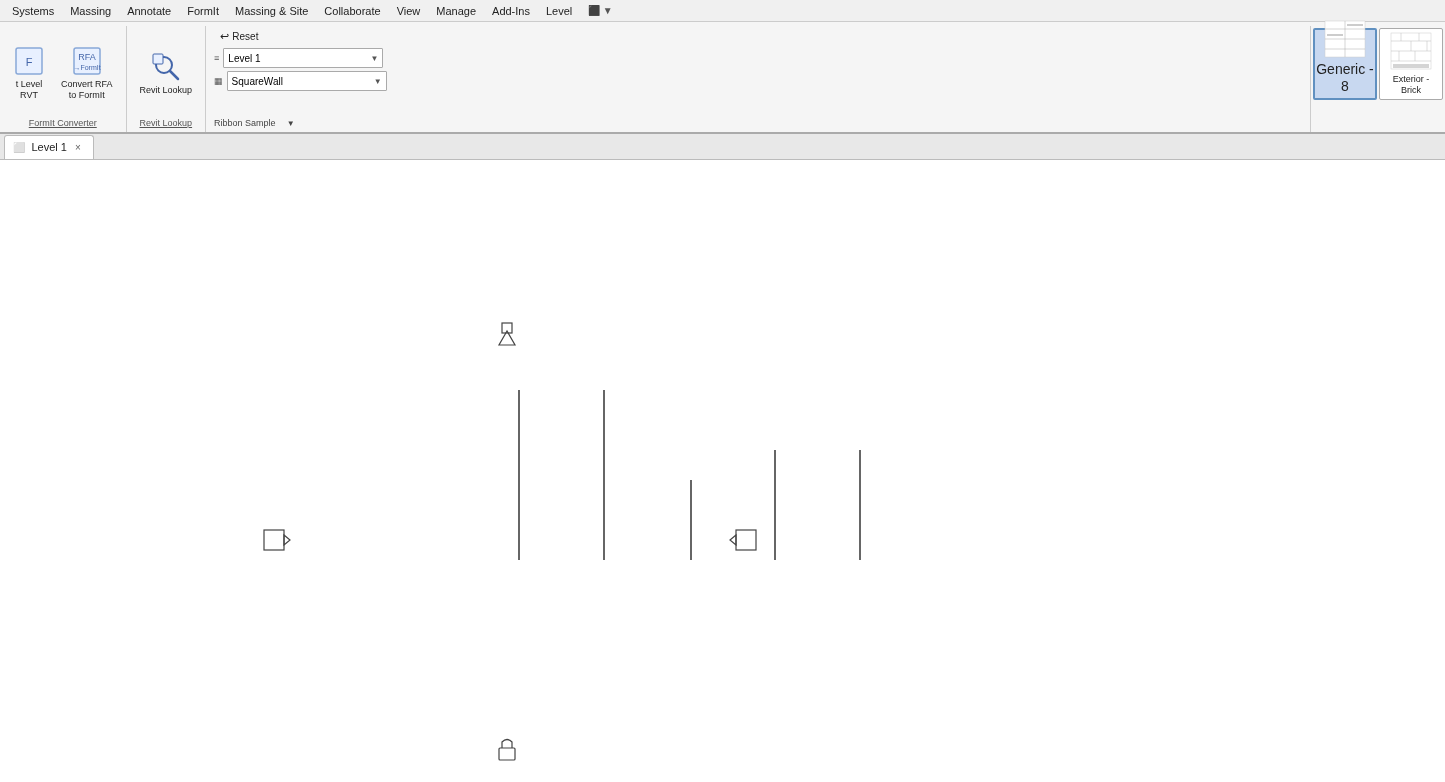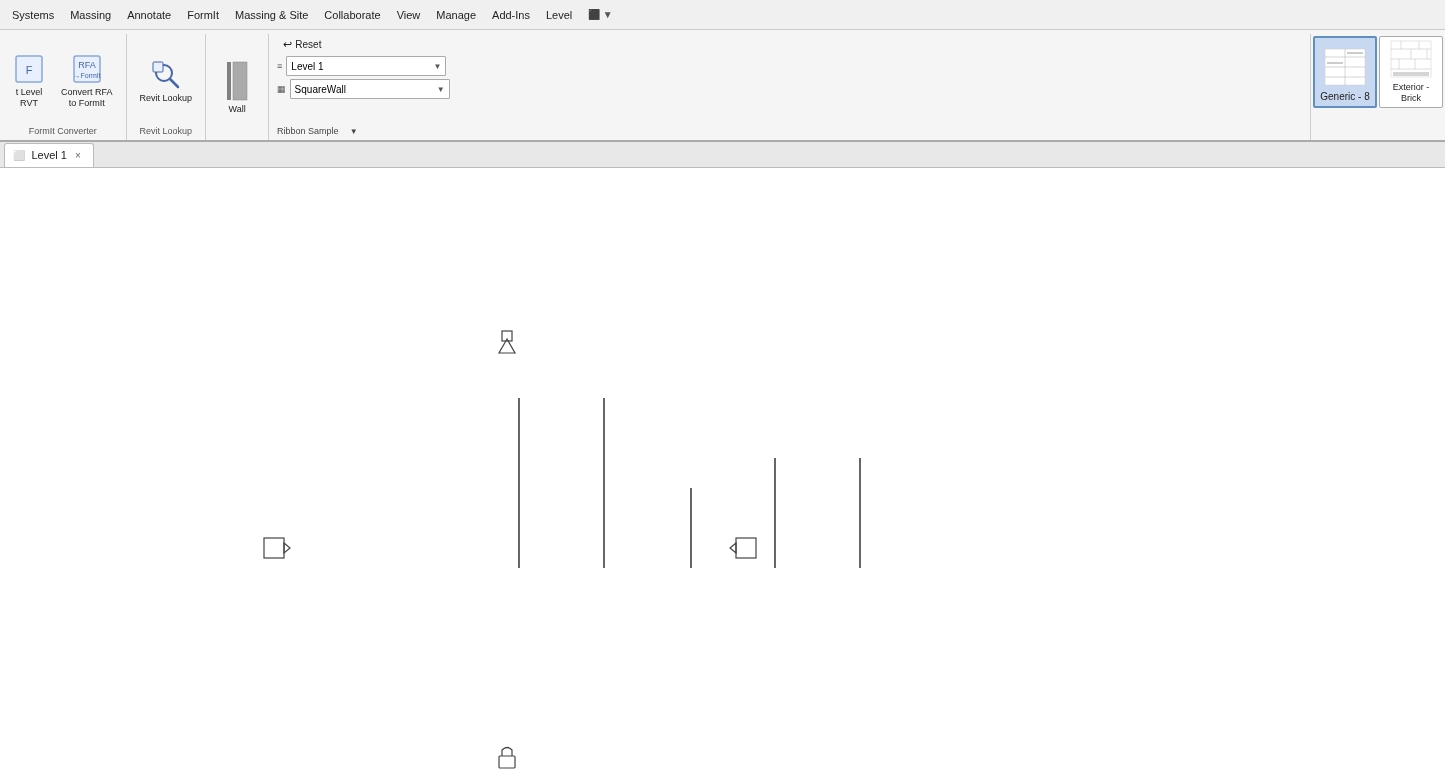--- a/index.html
+++ b/index.html
@@ -5,21 +5,21 @@
     * { margin: 0; padding: 0; box-sizing: border-box; }
     body { font-family: 'Segoe UI', Arial, sans-serif; font-size: 11px; background: #f0f0f0; width: 1445px; height: 782px; overflow: hidden; }
 
     
     .menubar {
       display: flex;
       align-items: center;
       background: #f0f0f0;
       border-bottom: 1px solid #ccc;
       padding: 0 4px;
-      height: 30px;
+      height: 22px;
     }
     .menubar-item {
       padding: 2px 8px;
       cursor: pointer;
       font-size: 11px;
       color: #222;
     }
 
     
     .ribbon {
@@ -37,20 +37,21 @@
       align-items: center;
       padding: 2px 6px;
       border-right: 1px solid #ccc;
       min-width: 60px;
     }
     .ribbon-group-label {
       font-size: 9px;
       color: #555;
       margin-top: auto;
       padding-bottom: 2px;
+      text-decoration: underline;
     }
     .ribbon-buttons-row {
       display: flex;
       flex-direction: row;
       align-items: center;
       gap: 2px;
       flex: 1;
     }
     .ribbon-btn {
       display: flex;
@@ -308,33 +309,20 @@
             <line x1="20" y1="20" x2="28" y2="28" stroke="#4466aa" stroke-width="2.5" stroke-linecap="round"></line>
             <rect x="3" y="3" width="10" height="10" rx="1" fill="#e8f0ff" stroke="#4466aa" stroke-width="1"></rect>
           </svg>
         </div>
         <span style="font-size:9px;">Revit Lookup</span>
       </div>
     </div>
     <div class="ribbon-group-label">Revit Lookup</div>
   </div>
 
-  <div class="ribbon-group" style="min-width:55px;">
-    <div style="flex:1; display:flex; align-items:center; justify-content:center;">
-      <div class="wall-btn">
-        <div style="width:32px; height:42px; display:flex; align-items:center; justify-content:center;">
-          <svg width="28" height="42" viewBox="0 0 28 42">
-            <rect x="4" y="2" width="4" height="38" fill="#808080"></rect>
-            <rect x="10" y="2" width="14" height="38" fill="#aaa" stroke="#888" stroke-width="0.5"></rect>
-          </svg>
-        </div>
-        <span style="font-size:9px;">Wall</span>
-      </div>
-    </div>
-  </div>
 
   <div class="ribbon-sample-section">
     <div class="ribbon-sample-controls">
 
       <div class="ribbon-control-row">
         <button class="reset-btn">
           <span class="reset-icon">↩</span>
           <span>Reset</span>
         </button>
       </div>
@@ -369,21 +357,21 @@
           <rect x="2" y="2" width="40" height="36" fill="white" stroke="#ccc" stroke-width="0.5"></rect>
           <line x1="2" y1="10" x2="42" y2="10" stroke="#aaa" stroke-width="0.5"></line>
           <line x1="2" y1="20" x2="42" y2="20" stroke="#aaa" stroke-width="0.5"></line>
           <line x1="2" y1="30" x2="42" y2="30" stroke="#aaa" stroke-width="0.5"></line>
           <line x1="22" y1="2" x2="22" y2="38" stroke="#aaa" stroke-width="0.5"></line>
 
           <line x1="4" y1="16" x2="20" y2="16" stroke="#999" stroke-width="1"></line>
           <line x1="24" y1="6" x2="40" y2="6" stroke="#999" stroke-width="1"></line>
         </svg>
       </div>
-      <span style="font-size:10px; color:#222; line-height:1.2;">Generic - 8</span>
+      <span style="font-size:14px; color:#222; line-height:1.2;">Generic - 8</span>
     </div>
 
     <div class="wall-tile">
       <div class="wall-tile-icon">
         <svg width="44" height="40" viewBox="0 0 44 40">
           <rect x="2" y="2" width="40" height="36" fill="white" stroke="#ccc" stroke-width="0.5"></rect>
 
           <line x1="2" y1="10" x2="42" y2="10" stroke="#bbb" stroke-width="0.5"></line>
           <line x1="2" y1="20" x2="42" y2="20" stroke="#bbb" stroke-width="0.5"></line>
           <line x1="2" y1="30" x2="42" y2="30" stroke="#bbb" stroke-width="0.5"></line>

